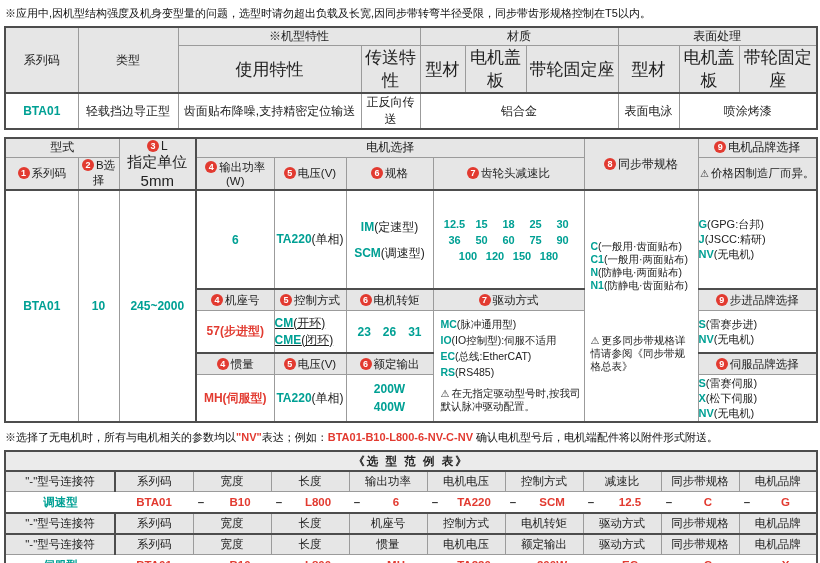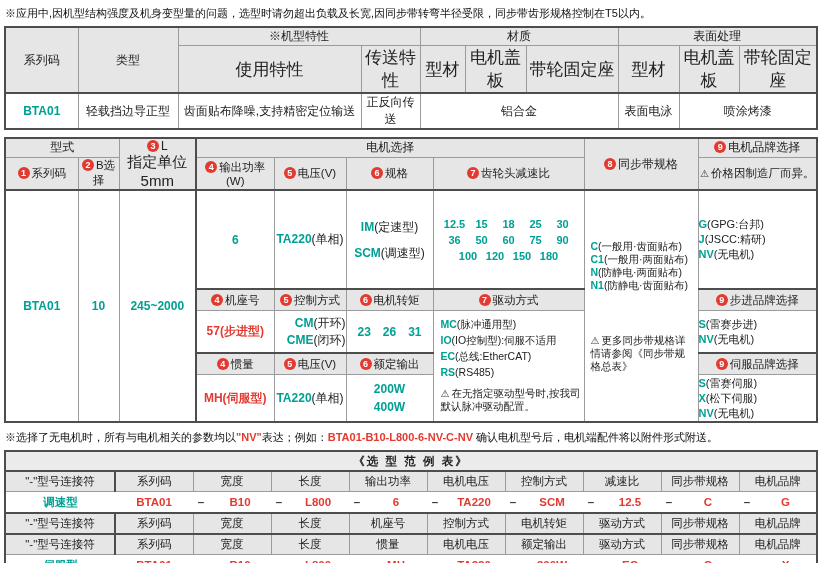--- a/index.html
+++ b/index.html
@@ -31,21 +31,21 @@
   .main tr.r3 td{height:97px;}
   .main tr.r4 td{height:20px;font-size:11.5px;}
   .main tr.r5 td{height:41px;}
   .main tr.r6 td{height:20px;font-size:11.5px;}
   .main tr.r7 td{height:46px;}
   .main{margin-bottom:4px;}
   .lhdr .l2{font-size:15px;}
   .lst span.item{display:block;line-height:17px;text-align:left;}
   .lst span.item .code{color:var(--teal);font-weight:bold;}
   .lst span.item .rest{color:#222;}
-  .lst.c span.item{text-align:right;}
+  .lst.c span.item{text-align:left;text-decoration:underline;}
   .specs span.item{display:block;line-height:26px;text-align:center;}
   .specs .code{color:var(--teal);font-weight:bold;}
   .specs .rest{color:var(--red);}
   .rrow{line-height:16px;}
   .rrow span.plain{display:inline-block;width:27px;font-weight:bold;color:var(--teal);
        font-size:11px;text-align:center;}
   .inums span.plain{display:inline-block;margin:0 6px;font-weight:bold;color:var(--teal);}
   .vnums span.plain{display:block;line-height:18px;font-weight:bold;color:var(--teal);}
   .wnote{font-size:10.5px;color:#222;text-align:left;line-height:13px;}
   .drive{text-align:left;vertical-align:top;padding:5px 3px 0 7px;}

